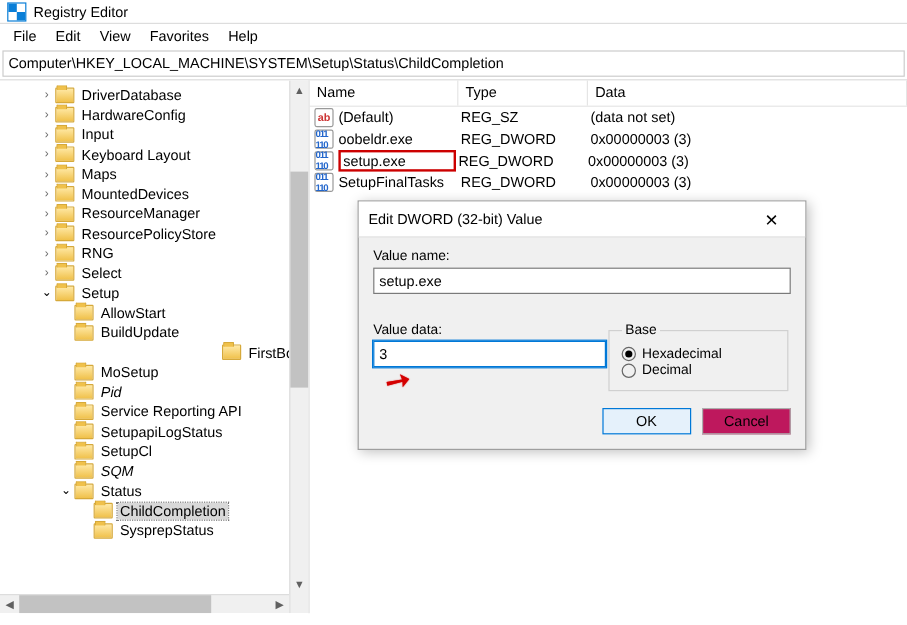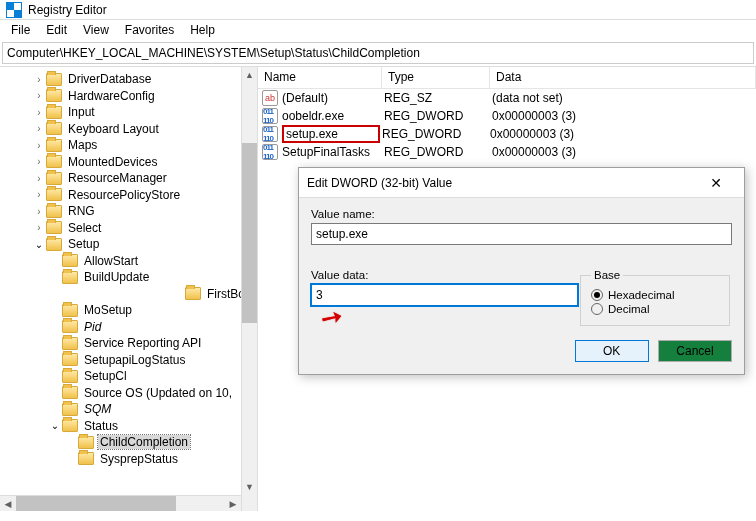--- a/index.html
+++ b/index.html
@@ -20,46 +20,46 @@
   .folder { width: 16px; height: 13px; background: linear-gradient(#ffe9a6, #f0c14b); border: 1px solid #d6a93a; border-radius: 1px; margin-right: 4px; position: relative; }
   .folder::before { content: ""; position: absolute; top: -3px; left: 0; width: 7px; height: 3px; background: #f0c14b; border: 1px solid #d6a93a; border-bottom: none; border-radius: 1px 1px 0 0; }
   .row .lbl { padding: 0 2px; }
   .row.selected .lbl { background: #d8d8d8; outline: 1px dotted #777; }
   .listpane { flex: 1; position: relative; }
   .listheader { display: flex; height: 22px; border-bottom: 1px solid #e5e5e5; }
   .listheader .col { border-right: 1px solid #e5e5e5; padding: 3px 6px; font-size: 12px; }
   .list { }
   .lrow { display: flex; align-items: center; height: 18px; padding-left: 4px; }
   .lrow .icon { width: 16px; height: 16px; margin-right: 4px; display: inline-flex; align-items: center; justify-content: center; font-size: 9px; }
-  .icon.ab { border: 1px solid #999; border-radius: 2px; color: #c33; font-weight: normal; background: #fff; text-align: center; }
+  .icon.ab { border: 1px solid #999; border-radius: 2px; color: #c33; font-weight: bold; background: #fff; text-align: center; }
   .icon.bin { border: 1px solid #999; border-radius: 2px; color: #2266cc; font-weight: bold; background: #fff; letter-spacing: -1px; font-size: 8px; }
   .lrow .c1 { width: 102px; }
   .lrow .c2 { width: 108px; }
   .lrow .c3 { flex: 1; }
   .lrow.boxed .c1 { border: 2px solid #c00; padding: 0 2px; margin-right: 2px; width: 98px; }
   .col1 { width: 124px; }
   .col2 { width: 108px; }
   .col3 { flex: 1; }
 
-  .dialog { position: absolute; top: 22px; left: 40px; width: 447px; background: #f0f0f0; border: 1px solid #9e9e9e; box-shadow: 2px 2px 10px rgba(0,0,0,0.25); }
+  .dialog { position: absolute; top: 22px; left: 40px; width: 374px; background: #f0f0f0; border: 1px solid #9e9e9e; box-shadow: 2px 2px 10px rgba(0,0,0,0.25); }
   .dialog .dtitle { background: #fff; height: 30px; display: flex; align-items: center; padding: 0 8px; justify-content: space-between; border-bottom: 1px solid #ddd; }
   .dialog .close { width: 40px; text-align: center; font-size: 14px; }
   .dialog .body { padding: 10px 12px 8px; font-size: 11.5px; }
   .dialog input[type=text] { width: 100%; border: 1px solid #7a7a7a; padding: 3px 4px; font-size: 12px; font-family: inherit; }
   .dialog .frow { margin-bottom: 24px; }
   .dialog .lbl2 { margin-bottom: 3px; }
   .dialog .split { display: flex; align-items: flex-start; }
   .dialog .split .left { flex: 1; }
   .fieldset { border: 1px solid #d0d0d0; padding: 6px 10px 8px; width: 150px; }
   .fieldset legend { font-size: 11.5px; padding: 0 3px; }
   .radio { display: flex; align-items: center; gap: 5px; margin: 2px 0; font-size: 11.5px; }
   .radio .r { width: 12px; height: 12px; border: 1px solid #666; border-radius: 50%; display: inline-flex; align-items: center; justify-content: center; }
   .radio .r.on::after { content: ""; width: 6px; height: 6px; background: #000; border-radius: 50%; }
   .btns { text-align: right; padding: 6px 12px 12px; }
-  .btn { display: inline-block; min-width: 74px; text-align: center; padding: 3px 0; border: 1px solid #adadad; background: #15803d; margin-left: 6px; font-size: 12px; }
+  .btn { display: inline-block; min-width: 74px; text-align: center; padding: 3px 0; border: 1px solid #adadad; background: #be185d; margin-left: 6px; font-size: 12px; }
   .btn.primary { border: 1px solid #0078d7; background: #e5f1fb; }
   .arrow { position: absolute; top: 134px; left: 22px; font-size: 26px; color: #d40000; transform: rotate(33deg); text-shadow: 0 0 1px #d40000; }
   .vscroll { position: absolute; right: 0; top: 0; bottom: 0; width: 16px; background: #f0f0f0; border-left: 1px solid #ddd; }
   .vscroll .sbtn { height: 16px; display: flex; align-items: center; justify-content: center; color: #606060; font-size: 9px; }
   .vscroll .thumb { background: #c2c2c2; }
   .hscroll { position: absolute; left: 0; right: 16px; bottom: 0; height: 16px; background: #f0f0f0; border-top: 1px solid #ddd; display: flex; }
   .hscroll .sbtn { width: 16px; display: flex; align-items: center; justify-content: center; color: #606060; font-size: 9px; }
   .hscroll .thumb { background: #c2c2c2; flex: 0 0 160px; }
   .hscroll .track { flex: 1; }
   .tree { position: relative; padding-bottom: 16px; }
@@ -180,25 +180,20 @@
         </div>
         <div class="row" style="padding-left: 48px;">
           <span class="chev"></span>
           <span class="folder"></span>
           <span class="lbl">SetupapiLogStatus</span>
         </div>
         <div class="row" style="padding-left: 48px;">
           <span class="chev"></span>
           <span class="folder"></span>
           <span class="lbl">SetupCl</span>
-        </div>
-        <div class="row" style="padding-left: 48px;">
-          <span class="chev"></span>
-          <span class="folder"></span>
-          <span class="lbl">Source OS (Updated on 10,</span>
         </div>
         <div class="row" style="padding-left: 48px; font-style: italic;">
           <span class="chev"></span>
           <span class="folder"></span>
           <span class="lbl">SQM</span>
         </div>
         <div class="row" style="padding-left: 48px;">
           <span class="chev open">⌄</span>
           <span class="folder"></span>
           <span class="lbl">Status</span>

